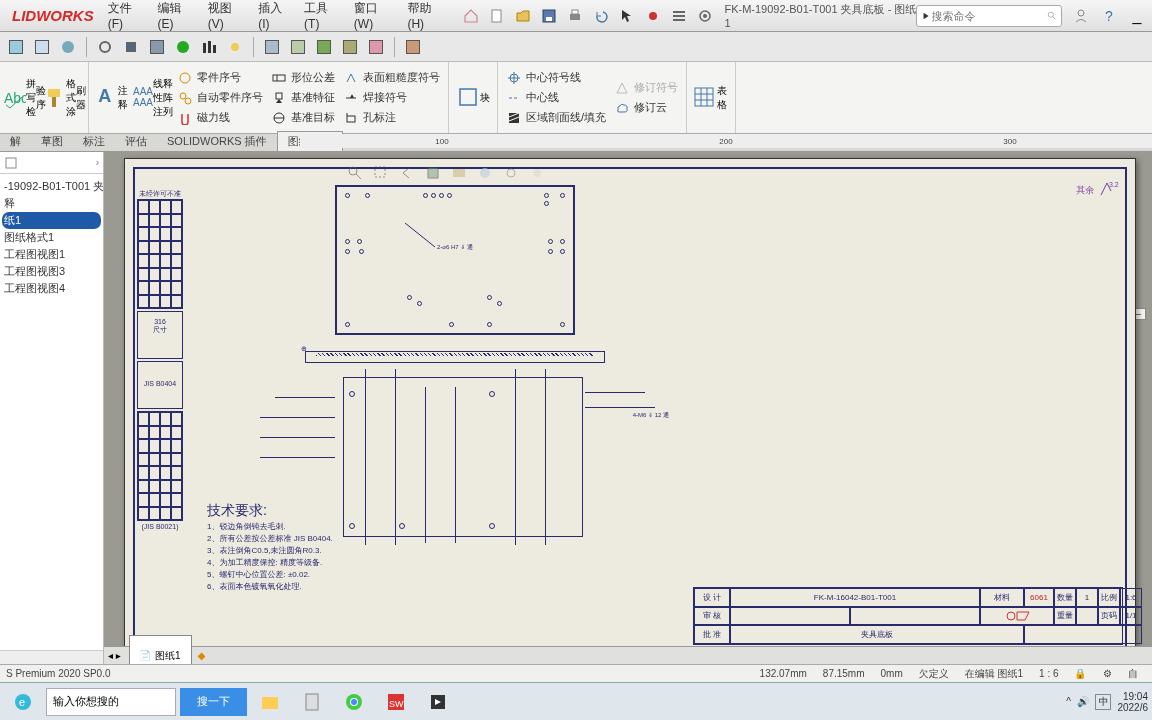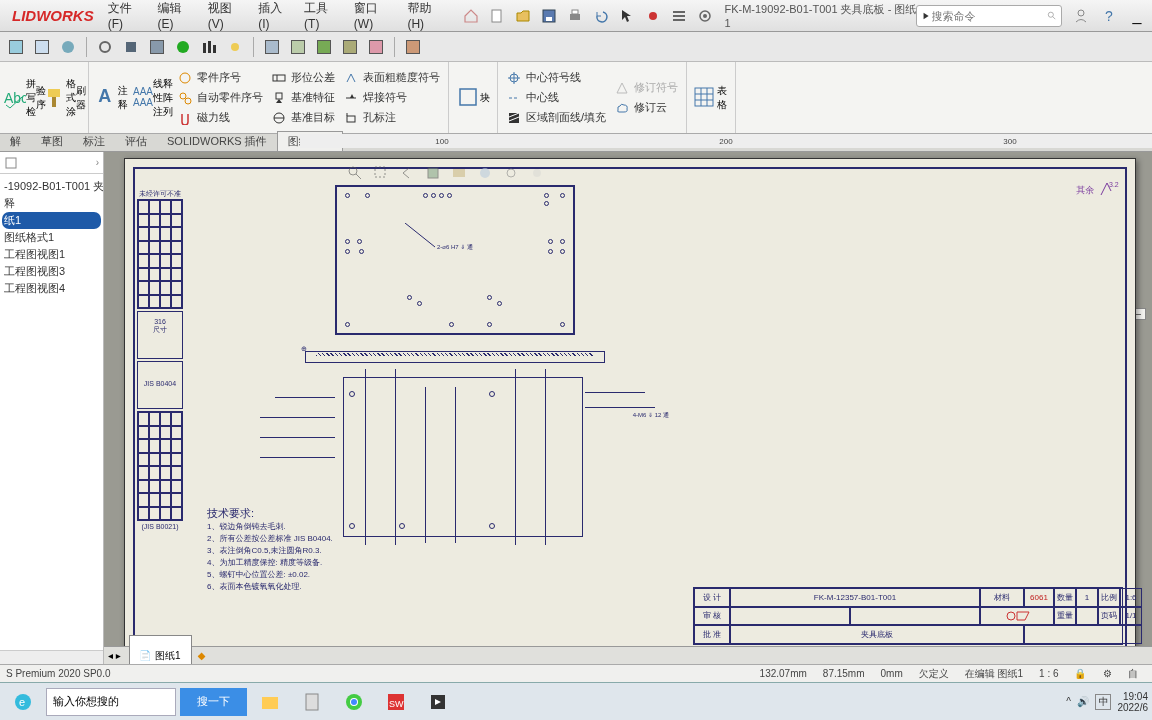--- a/index.html
+++ b/index.html
@@ -693,32 +693,32 @@
 
         <div class="hole" style="position:absolute;width:6px;height:6px;border:1px solid #2a2a6e;border-radius:50%;left:34px;top:14px"></div>
         <div class="hole" style="position:absolute;width:6px;height:6px;border:1px solid #2a2a6e;border-radius:50%;left:174px;top:14px"></div>
         <div class="hole" style="position:absolute;width:6px;height:6px;border:1px solid #2a2a6e;border-radius:50%;left:34px;bottom:18px"></div>
         <div class="hole" style="position:absolute;width:6px;height:6px;border:1px solid #2a2a6e;border-radius:50%;left:84px;bottom:18px"></div>
         <div class="hole" style="position:absolute;width:6px;height:6px;border:1px solid #2a2a6e;border-radius:50%;left:174px;bottom:18px"></div>
         <div style="position:absolute;right:-74px;top:34px;font-size:6px;color:#2a2a6e">4-M6 ⇓ 12 通</div>
       </div>
 
       <div class="tech">
-        <div style="font-size:11px">技术要求:</div>
+        <div style="font-size:14px">技术要求:</div>
         <div>1、锐边角倒钝去毛刺.</div>
         <div>2、所有公差按公差标准 JIS B0404.</div>
         <div>3、表注倒角C0.5,未注圆角R0.3.</div>
         <div>4、为加工精度保控: 精度等级备.</div>
         <div>5、螺钉中心位置公差: ±0.02.</div>
         <div>6、表面本色镀氧氧化处理.</div>
       </div>
 
       <div class="titleblock">
         <div>设 计</div>
-        <div class="tb-partno" style="grid-column:2/4">FK-M-12357-B01-T001</div>
+        <div class="tb-partno" style="grid-column:2/4">FK-M-16042-B01-T001</div>
         <div>材料</div>
           <div class="tb-red">6061</div>
         <div>数量</div>
           <div>1</div>
         <div>比例</div>
           <div>1:6</div>
 
         <div>审 核</div>
         <div></div>
           <div></div>

